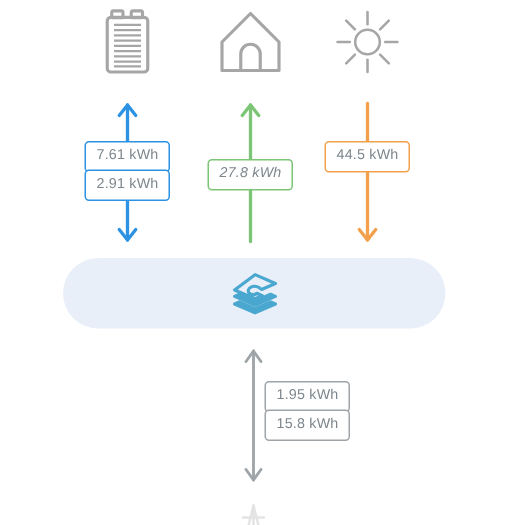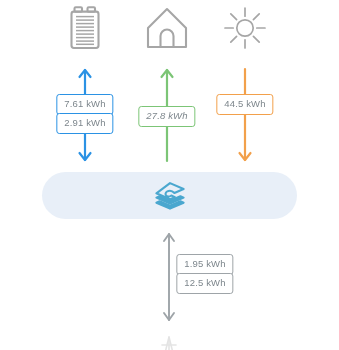--- a/index.html
+++ b/index.html
@@ -169,21 +169,21 @@
 
   <div class="flow-line" style="left:169px;top:232px;height:90px;">
     <svg viewBox="0 0 30 90" fill="none" stroke="#9ea4a8" stroke-width="1.9" stroke-linecap="round" stroke-linejoin="round">
       <line x1="15" y1="2" x2="15" y2="88"></line>
       <polyline points="10,9 15,2 20,9"></polyline>
       <polyline points="10,81 15,88 20,81"></polyline>
     </svg>
   </div>
   <div class="chip-stack" style="left:169px;top:254px;margin-left:36px;">
     <div class="chip gray">1.95 kWh</div>
-    <div class="chip gray">12.5 kWh</div>
+    <div class="chip gray">15.8 kWh</div>
   </div>
 
   <div id="grid-tower">
     <svg viewBox="0 0 26 22" fill="none" stroke="#a6a6a6" stroke-width="1.6" stroke-linecap="round" stroke-linejoin="round">
       <path d="M13 1 L8 21 M13 1 L18 21"></path>
       <path d="M6 9 L20 9 M4.5 15 L21.5 15"></path>
       <path d="M13 1 L13 21"></path>
     </svg>
   </div>
 

